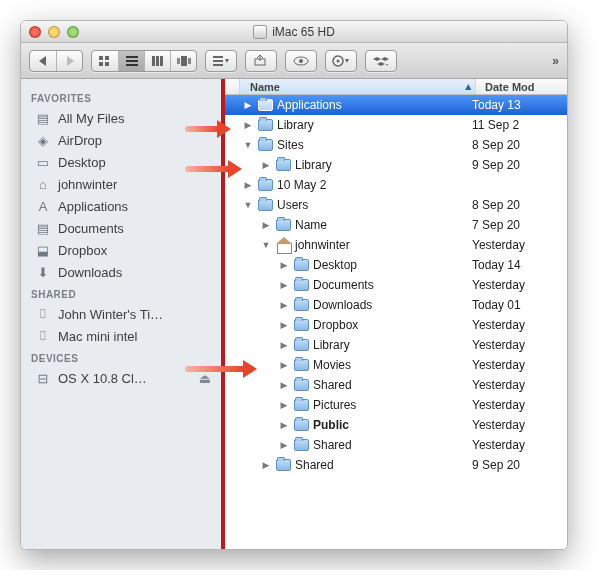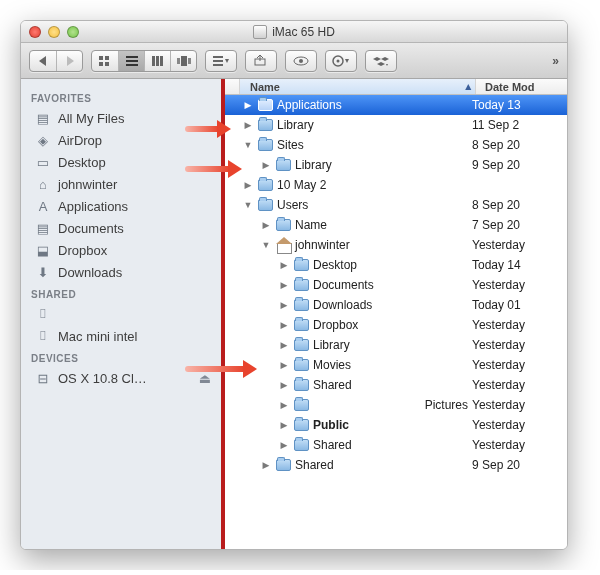--- a/index.html
+++ b/index.html
@@ -198,20 +198,21 @@
           </div>
           <div class="sb-item">
             <span class="ic">⬇</span>
             <span>Downloads</span>
           </div>
         </div>
       <div class="sb-head">SHARED</div>
       <div id="sb-shared">
           <div class="sb-item">
             <span class="ic">⌷</span>
+            <span>John Winter's Ti…</span>
           </div>
           <div class="sb-item">
             <span class="ic">⌷</span>
             <span>Mac mini intel</span>
           </div>
         </div>
       <div class="sb-head">DEVICES</div>
       <div id="sb-dev">
           <div class="sb-item">
             <span class="ic">⊟</span>
@@ -353,21 +354,21 @@
               <span class="folder"></span>
             </span>
             <span class="lbl" style="width: 159px;">Shared</span>
             <span class="date">Yesterday</span>
           </div>
           <div class="row">
             <span class="tri" style="left: 54px;">▶</span>
             <span class="ic" style="margin-left: 68px;">
               <span class="folder"></span>
             </span>
-            <span class="lbl" style="width: 159px; text-align: right;">Pictures</span>
+            <span class="lbl" style="width: 159px;">Pictures</span>
             <span class="date">Yesterday</span>
           </div>
           <div class="row">
             <span class="tri" style="left: 54px;">▶</span>
             <span class="ic" style="margin-left: 68px;">
               <span class="folder"></span>
             </span>
             <span class="lbl" style="width: 159px; font-weight: bold;">Public</span>
             <span class="date">Yesterday</span>
           </div>

